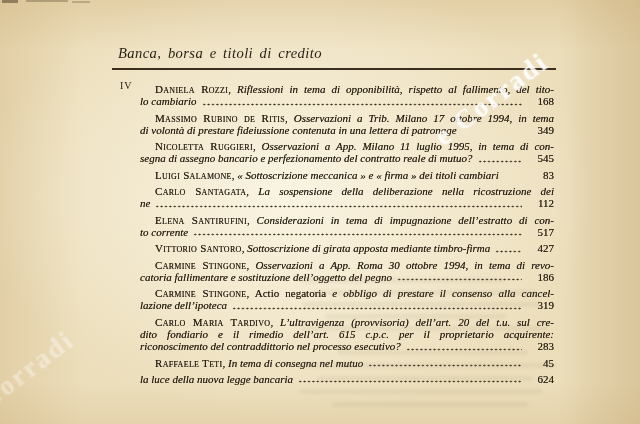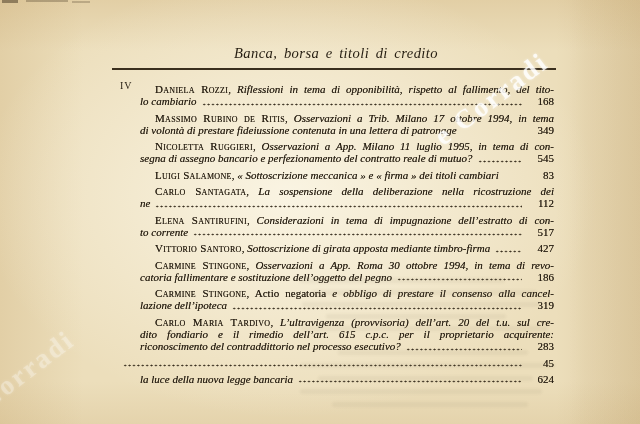--- a/index.html
+++ b/index.html
@@ -15,21 +15,21 @@
       linear-gradient(to top, rgba(198,168,112,0.20), rgba(198,168,112,0) 10%),
       #ecdebb;
   }
   .edge-shade {
     position:absolute; right:0; top:0; width:84px; height:100%;
     background:linear-gradient(to right, rgba(186,156,104,0) 0, rgba(186,156,104,0.10) 35%, rgba(186,156,104,0.17) 100%);
     pointer-events:none;
   }
   .header { position:absolute; top:45px; left:118px; width:436px; height:22px; }
   .folio { position:absolute; left:2px; top:5px; font-size:10px; letter-spacing:0.8px;margin-top:30px; }
-  .jtitle { text-align:center; font-style:italic; font-size:14.6px; letter-spacing:0.4px; word-spacing:2.5px; }
+  .jtitle { font-style:italic; font-size:14.6px; letter-spacing:0.4px; word-spacing:2.5px; }
   .rule { position:absolute; top:68px; left:112px; width:444px; height:2px; background:#3a2f1e; }
 
   .entries { position:absolute; left:118px; top:83px; width:436px; }
   .entry { margin-bottom:4px; }
   .line {
     font-size:11px; line-height:12.3px;
     text-align:justify; text-align-last:justify;
     text-shadow:0 0 0.3px rgba(40,30,16,0.75);
   }
   .line.indent { padding-left:22px; }
@@ -149,20 +149,21 @@
       <div class="line"><span class="text"><span class="author">Carlo Maria Tardivo</span><span class="rm">, </span><span class="it">L’ultravigenza (provvisoria) dell’art. 20 del t.u. sul cre-</span></span></div>
       <div class="line indent"><span class="text"><span class="it">dito fondiario e il rimedio dell’art. 615 c.p.c. per il proprietario acquirente:</span></span></div>
       <div class="line indent last">
         <span class="text"><span class="it">riconoscimento del contraddittorio nel processo esecutivo?</span></span>
         <span class="dots"></span>
         <span class="pagenum">283</span>
       </div>
     </div>
     <div class="entry">
       <div class="line last">
+        <span class="text"><span class="author">Raffaele Teti</span><span class="rm">, </span><span class="it">In tema di consegna nel mutuo</span></span>
         <span class="dots"></span>
         <span class="pagenum">45</span>
       </div>
     </div>
     <div class="entry">
       <div class="line indent last">
         <span class="text"><span class="it">la luce della nuova legge bancaria</span></span>
         <span class="dots"></span>
         <span class="pagenum">624</span>
       </div>

